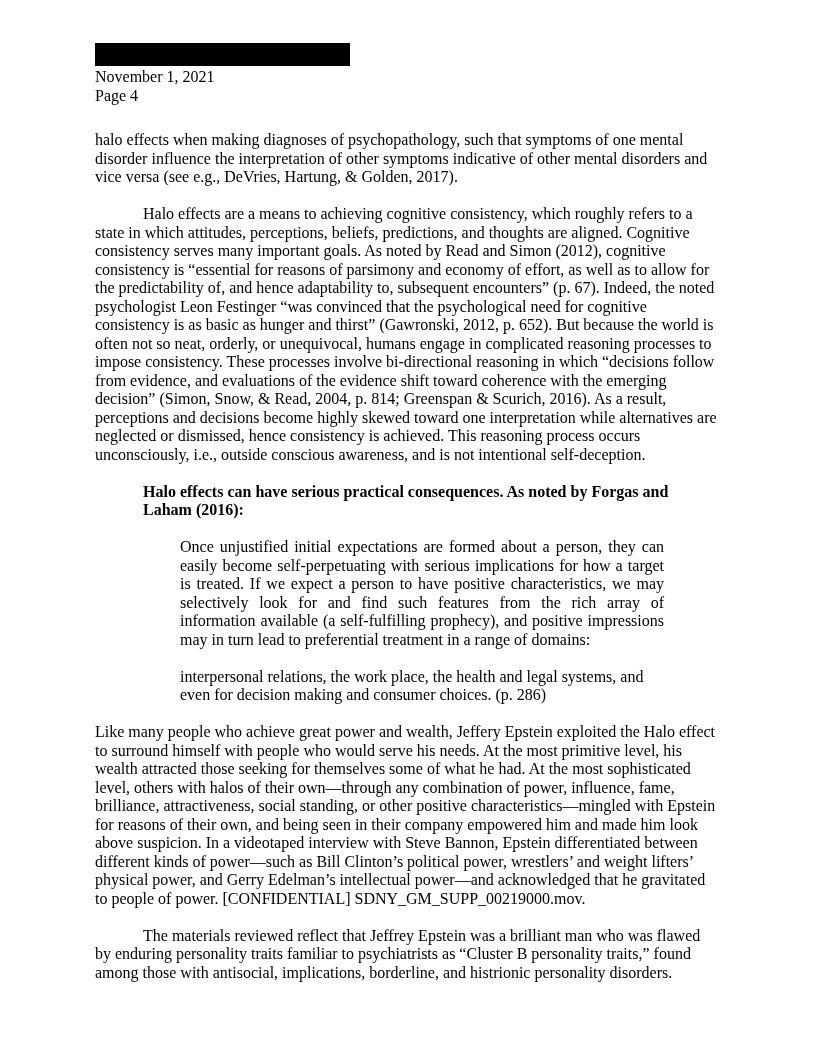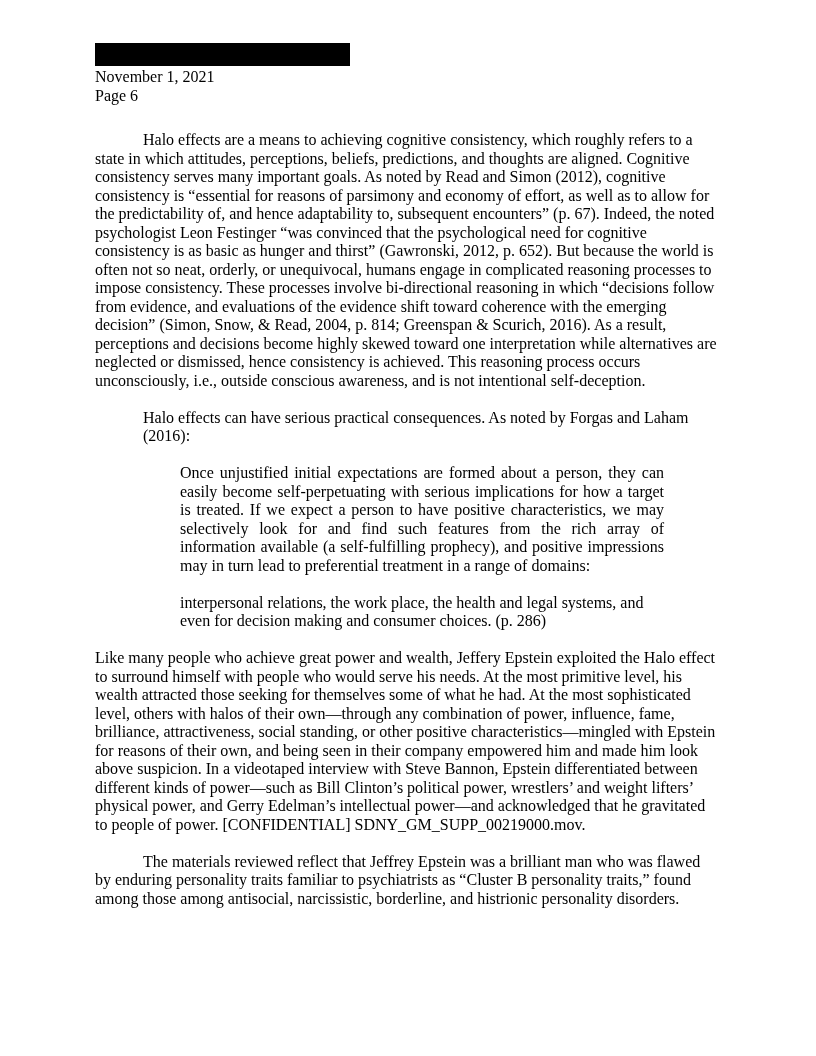--- a/index.html
+++ b/index.html
@@ -29,46 +29,47 @@
     margin: 0;
     white-space: nowrap;
   }
   .date-line { margin-top: 2px; }
   main { margin-top: 26px; }
   p {
     margin: 18.5px 0;
   }
   p.first { margin-top: 0; }
   p.indent-first { text-indent: 48px; font-family: Liberation Serif, serif; }
-  p.block-indent { margin-left: 48px; }
+  p.block-indent { margin-left: 48px; font-weight: bold; }
   p.quote {
     margin-left: 85px;
     margin-right: 56px;
   }
   p.justify { text-align: justify; }
 </style>
 </head>
 <body>
 
 <div class="page">
 
   <header>
     <div class="redaction-bar"></div>
     <div class="header-line date-line">November 1, 2021</div>
-    <div class="header-line">Page 6</div>
+    <div class="header-line">Page 4</div>
   </header>
 
   <main>
+    <p class="first">halo effects when making diagnoses of psychopathology, such that symptoms of one mental disorder influence the interpretation of other symptoms indicative of other mental disorders and vice versa (see e.g., DeVries, Hartung, &amp; Golden, 2017).</p>
 
     <p class="indent-first">Halo effects are a means to achieving cognitive consistency, which roughly refers to a state in which attitudes, perceptions, beliefs, predictions, and thoughts are aligned. Cognitive consistency serves many important goals. As noted by Read and Simon (2012), cognitive consistency is “essential for reasons of parsimony and economy of effort, as well as to allow for the predictability of, and hence adaptability to, subsequent encounters” (p. 67). Indeed, the noted psychologist Leon Festinger “was convinced that the psychological need for cognitive consistency is as basic as hunger and thirst” (Gawronski, 2012, p. 652). But because the world is often not so neat, orderly, or unequivocal, humans engage in complicated reasoning processes to impose consistency. These processes involve bi-directional reasoning in which “decisions follow from evidence, and evaluations of the evidence shift toward coherence with the emerging decision” (Simon, Snow, &amp; Read, 2004, p. 814; Greenspan &amp; Scurich, 2016). As a result, perceptions and decisions become highly skewed toward one interpretation while alternatives are neglected or dismissed, hence consistency is achieved. This reasoning process occurs unconsciously, i.e., outside conscious awareness, and is not intentional self-deception.</p>
 
     <p class="block-indent">Halo effects can have serious practical consequences. As noted by Forgas and Laham (2016):</p>
 
     <p class="quote justify">Once unjustified initial expectations are formed about a person, they can easily become self-perpetuating with serious implications for how a target is treated. If we expect a person to have positive characteristics, we may selectively look for and find such features from the rich array of information available (a self-fulfilling prophecy), and positive impressions may in turn lead to preferential treatment in a range of domains:</p>
 
     <p class="quote">interpersonal relations, the work place, the health and legal systems, and even for decision making and consumer choices. (p. 286)</p>
 
     <p>Like many people who achieve great power and wealth, Jeffery Epstein exploited the Halo effect to surround himself with people who would serve his needs.  At the most primitive level, his wealth attracted those seeking for themselves some of what he had.  At the most sophisticated level, others with halos of their own—through any combination of power, influence, fame, brilliance, attractiveness, social standing, or other positive characteristics—mingled with Epstein for reasons of their own, and being seen in their company empowered him and made him look above suspicion.  In a videotaped interview with Steve Bannon, Epstein differentiated between different kinds of power—such as Bill Clinton’s political power, wrestlers’ and weight lifters’ physical power, and Gerry Edelman’s intellectual power—and acknowledged that he gravitated to people of power.  [CONFIDENTIAL] SDNY_GM_SUPP_00219000.mov.</p>
 
-    <p class="indent-first">The materials reviewed reflect that Jeffrey Epstein was a brilliant man who was flawed by enduring personality traits familiar to psychiatrists as “Cluster B personality traits,” found among those among antisocial, narcissistic, borderline, and histrionic personality disorders.</p>
+    <p class="indent-first">The materials reviewed reflect that Jeffrey Epstein was a brilliant man who was flawed by enduring personality traits familiar to psychiatrists as “Cluster B personality traits,” found among those with antisocial, implications, borderline, and histrionic personality disorders.</p>
   </main>
 
 </div>
 
 </body></html>

